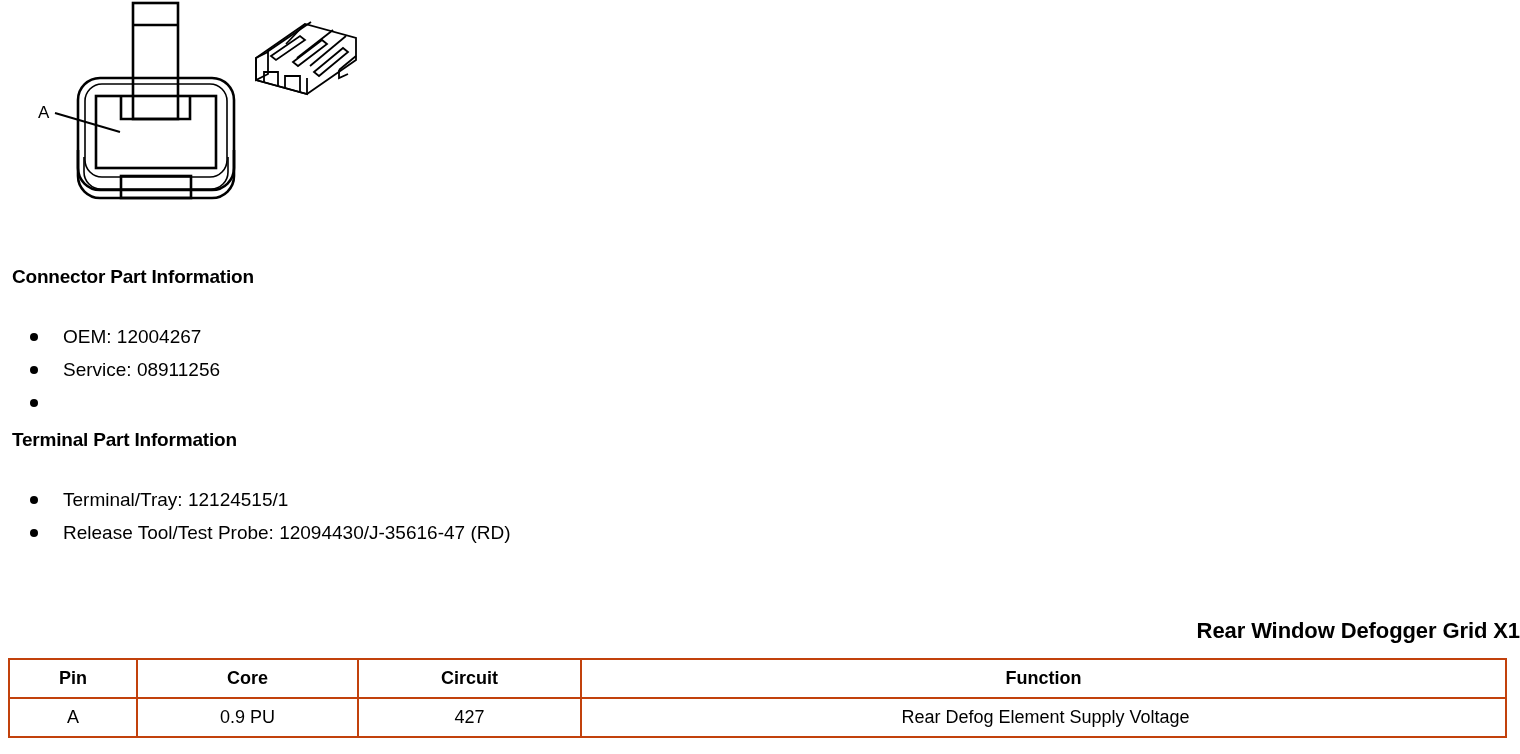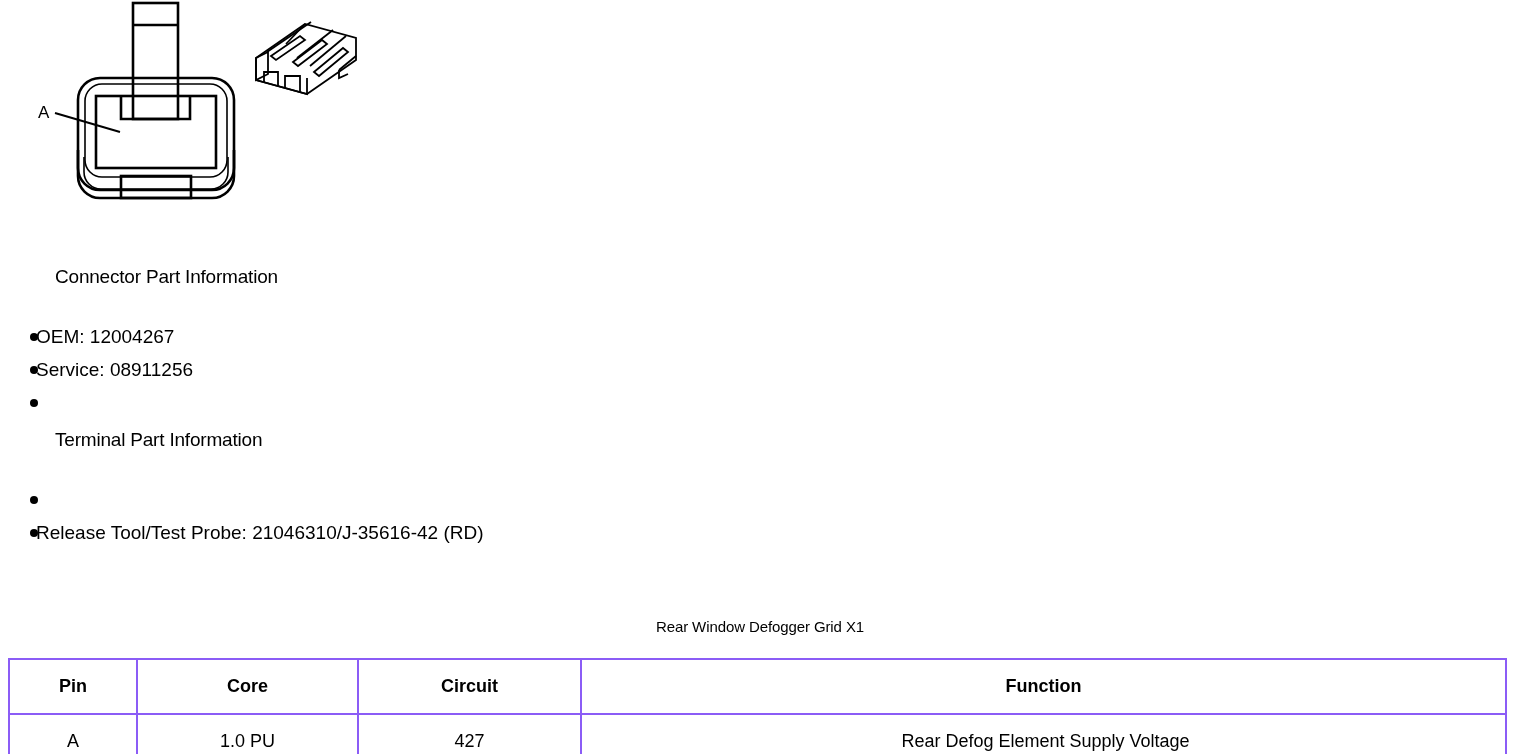--- a/index.html
+++ b/index.html
@@ -23,84 +23,83 @@
     left: 0;
     top: 0;
     width: 400px;
     height: 235px;
   }
 
   
   .section-heading {
     position: absolute;
     font-size: 19px;
-    font-weight: normal;
+    font-weight: bold;
     letter-spacing: -0.2px;
     white-space: nowrap;
-    margin-left: 43px;
   }
   #connector-part-heading { left: 12px; top: 266px; }
   #terminal-part-heading  { left: 12px; top: 429px; }
 
   
   .bullet-list {
     position: absolute;
     left: 0;
     margin: 0;
     padding: 0;
     list-style: none;
   }
   #connector-part-list { top: 320px; }
   #terminal-part-list  { top: 483px; }
 
   .bullet-list li {
     position: relative;
     height: 33px;
     line-height: 33px;
-    padding-left: 36px;
+    padding-left: 63px;
     font-size: 19px;
     white-space: nowrap;
   }
   .bullet-list li .bullet-dot {
     position: absolute;
     left: 30px;
     top: 13px;
     width: 8px;
     height: 8px;
     background: #000000;
     border-radius: 50%;
   }
 
   
   #pinout-title {
     position: absolute;
     left: 0;
     right: 0;
     top: 618px;
-    text-align: center;
-    font-size: 15px;
-    font-weight: normal;
+    text-align: right;
+    font-size: 22px;
+    font-weight: bold;
     letter-spacing: -0.1px;
   }
 
   
   #pinout-table {
     position: absolute;
     left: 8px;
     top: 658px;
     width: 1499px;
     border-collapse: collapse;
     table-layout: fixed;
     font-size: 18px;
   }
   #pinout-table th,
   #pinout-table td {
-    border: 2px solid #8b5cf6;
+    border: 2px solid #c2410c;
     height: 37px;
-    padding: 8px 6px;
+    padding: 0 6px;
     font-weight: normal;
     overflow: hidden;
     white-space: nowrap;
   }
   #pinout-table thead th {
     font-weight: bold;
     text-align: center;
   }
   #pinout-table tbody td {
     text-align: center;
@@ -217,39 +216,40 @@
   <li>
     <span class="bullet-dot"></span>
   </li>
 </ul>
 
 <div class="section-heading" id="terminal-part-heading">Terminal Part Information</div>
 
 <ul class="bullet-list" id="terminal-part-list">
   <li>
     <span class="bullet-dot"></span>
-  </li>
-  <li>
-    <span class="bullet-dot"></span>
-    <span>Release Tool/Test Probe: 21046310/J-35616-42 (RD)</span>
+    <span>Terminal/Tray: 12124515/1</span>
+  </li>
+  <li>
+    <span class="bullet-dot"></span>
+    <span>Release Tool/Test Probe: 12094430/J-35616-47 (RD)</span>
   </li>
 </ul>
 
 <div id="pinout-title">Rear Window Defogger Grid X1</div>
 
 <table id="pinout-table">
   <thead>
     <tr>
       <th class="col-pin">Pin</th>
       <th class="col-wire">Core</th>
       <th class="col-circuit">Circuit</th>
       <th class="col-function">Function</th>
     </tr>
   </thead>
   <tbody>
     <tr>
       <td class="cell-pin">A</td>
-      <td class="cell-wire">1.0 PU</td>
+      <td class="cell-wire">0.9 PU</td>
       <td class="cell-circuit">427</td>
       <td class="cell-function">Rear Defog Element Supply Voltage</td>
     </tr>
   </tbody>
 </table>
 
 </body></html>

